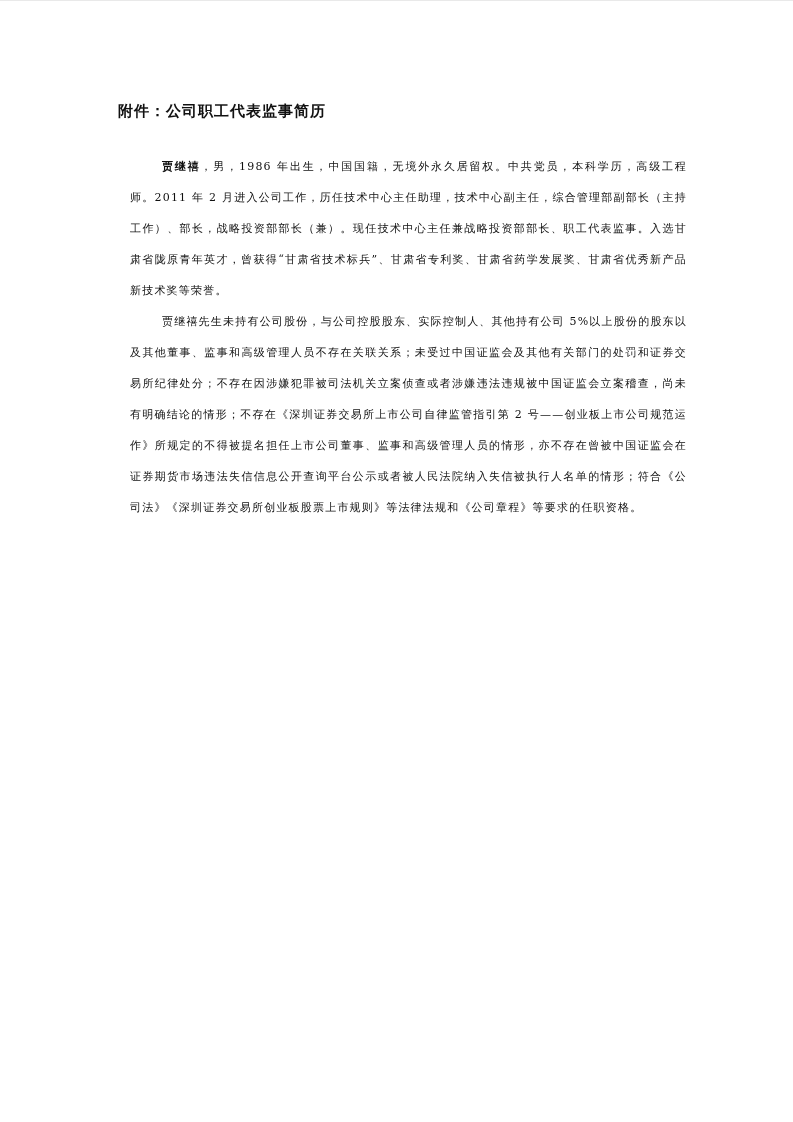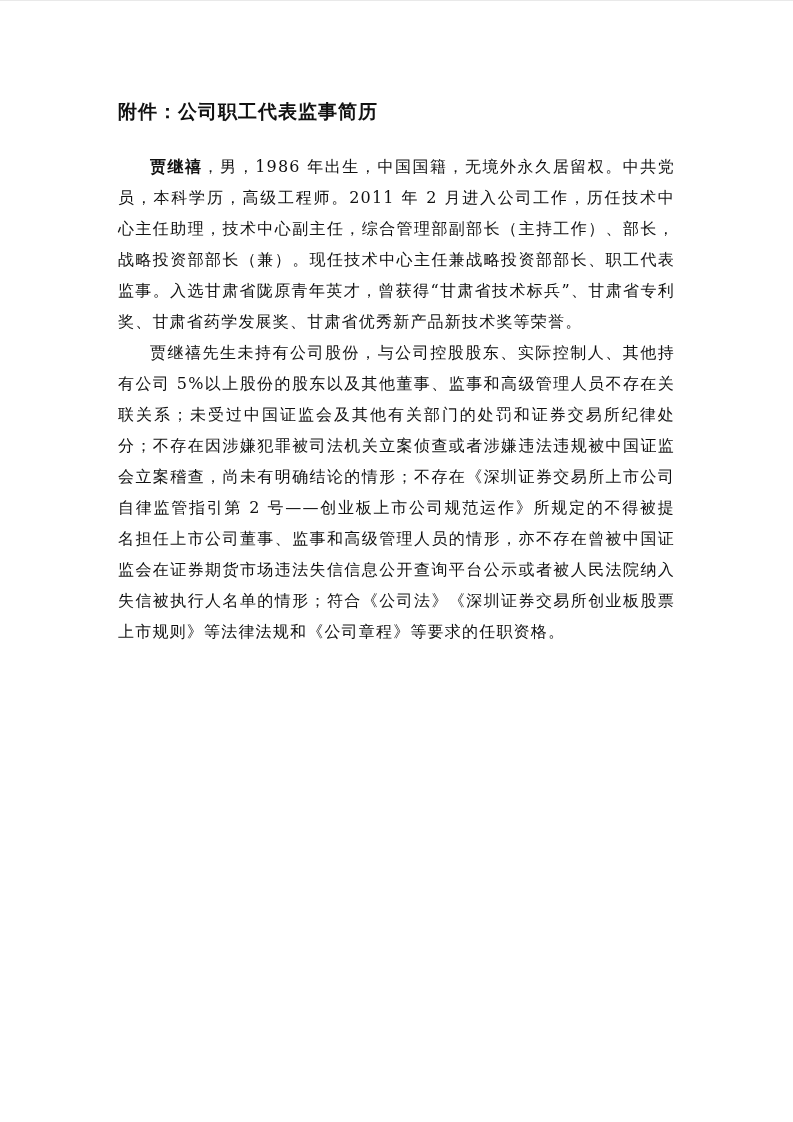--- a/index.html
+++ b/index.html
@@ -22,32 +22,32 @@
     left: 0;
     width: 100%;
     height: 1px;
     background: #e9e9e9;
   }
   .doc-title {
     position: absolute;
     left: 118px;
     top: 99px;
     margin: 0;
-    font-size: 19px;
+    font-size: 15px;
     line-height: 24px;
     font-weight: bold;
     letter-spacing: 1px;
     white-space: nowrap;
   }
   .doc-body {
     position: absolute;
-    left: 118px;
+    left: 130px;
     top: 151px;
     width: 557px;
-    font-size: 16px;
+    font-size: 11px;
     line-height: 31px;
     text-align: justify;
     text-justify: inter-ideograph;
   }
   .para {
     margin: 0;
     text-indent: 32px;
     letter-spacing: 1.2px;
     word-break: break-all;
   }

